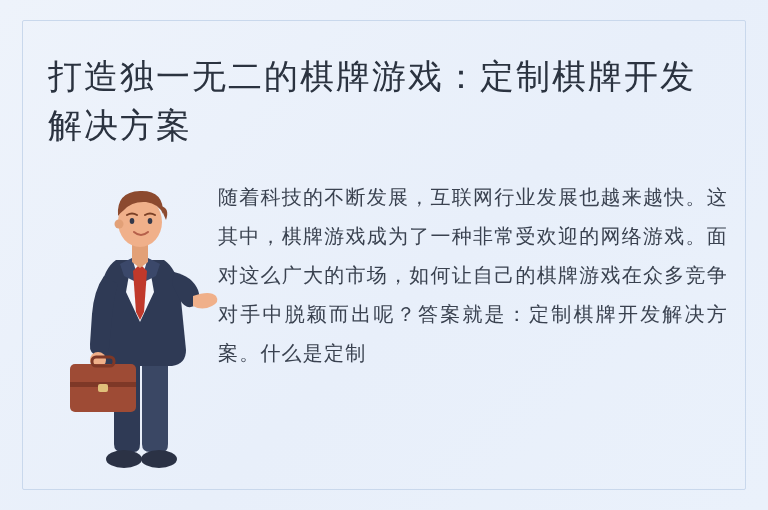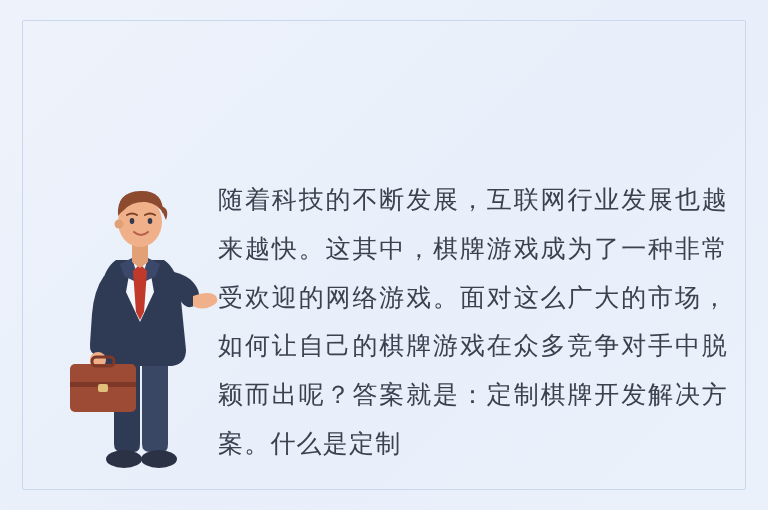--- a/index.html
+++ b/index.html
@@ -42,22 +42,22 @@
     letter-spacing: 2px;
     color: #2b3340;
     font-weight: 400;
     white-space: pre-wrap;
   }
   .body-text {
     position: absolute;
     left: 218px;
     top: 178px;
     width: 510px;
-    font-family: Liberation Mono, monospace;
-    font-size: 25px;
+    font-family: Liberation Sans, sans-serif;
+    font-size: 20px;
     line-height: 1.95;
     letter-spacing: 1.2px;
     color: #3a4250;
     text-align: justify;
     white-space: pre-wrap;
   }
 
   
   .illus {
     position: absolute;
@@ -68,20 +68,21 @@
   }
   .illus svg { display: block; }
 </style>
 </head>
 <body>
 
 <div class="card">
 
   <div class="inner-frame"></div>
 
+  <div class="title">打造独一无二的棋牌游戏：定制棋牌开发解决方案</div>
 
   <div class="illus">
     <svg viewBox="0 0 160 310" width="160" height="310" xmlns="http://www.w3.org/2000/svg" aria-hidden="true">
 
       <path d="M52 190 L52 272 Q52 280 60 280 L72 280 Q78 280 78 272 L78 190 Z" fill="#2f3a55"></path>
       <path d="M80 190 L80 272 Q80 280 88 280 L100 280 Q106 280 106 272 L106 190 Z" fill="#3a4764"></path>
 
       <ellipse cx="62" cy="287" rx="18" ry="9" fill="#2b3245"></ellipse>
       <ellipse cx="97" cy="287" rx="18" ry="9" fill="#2b3245"></ellipse>
 

